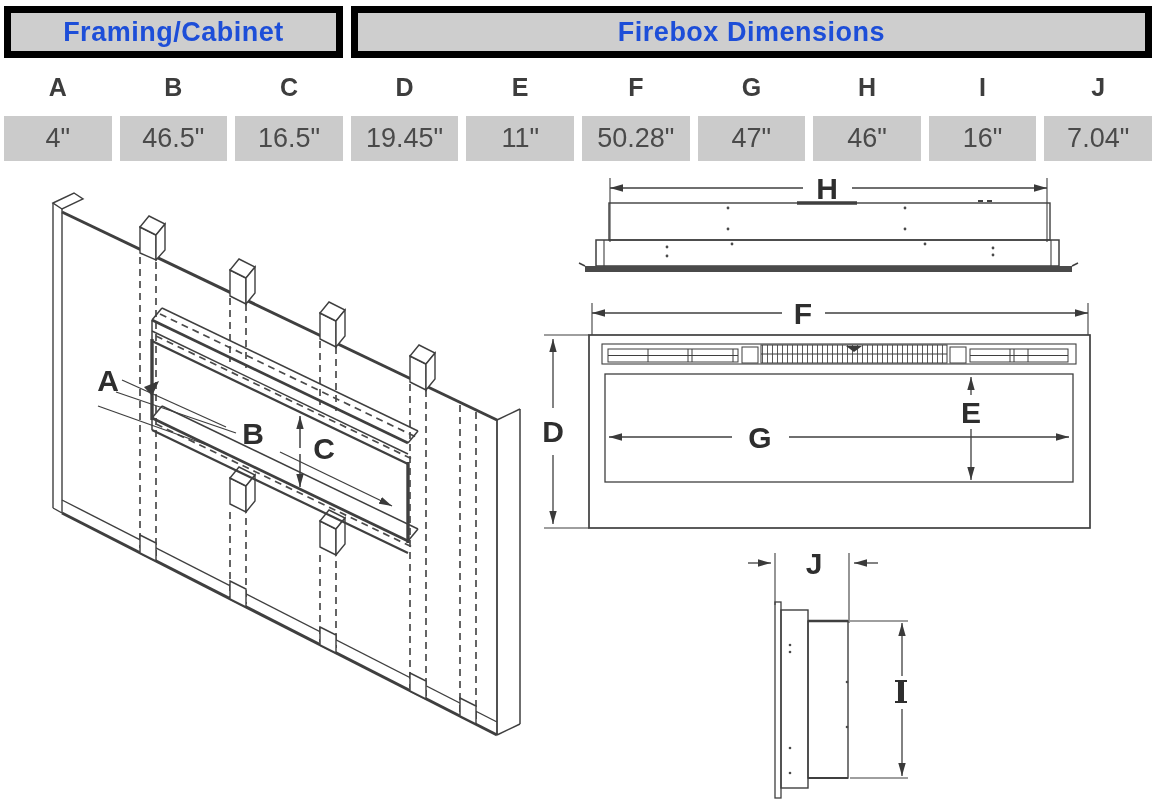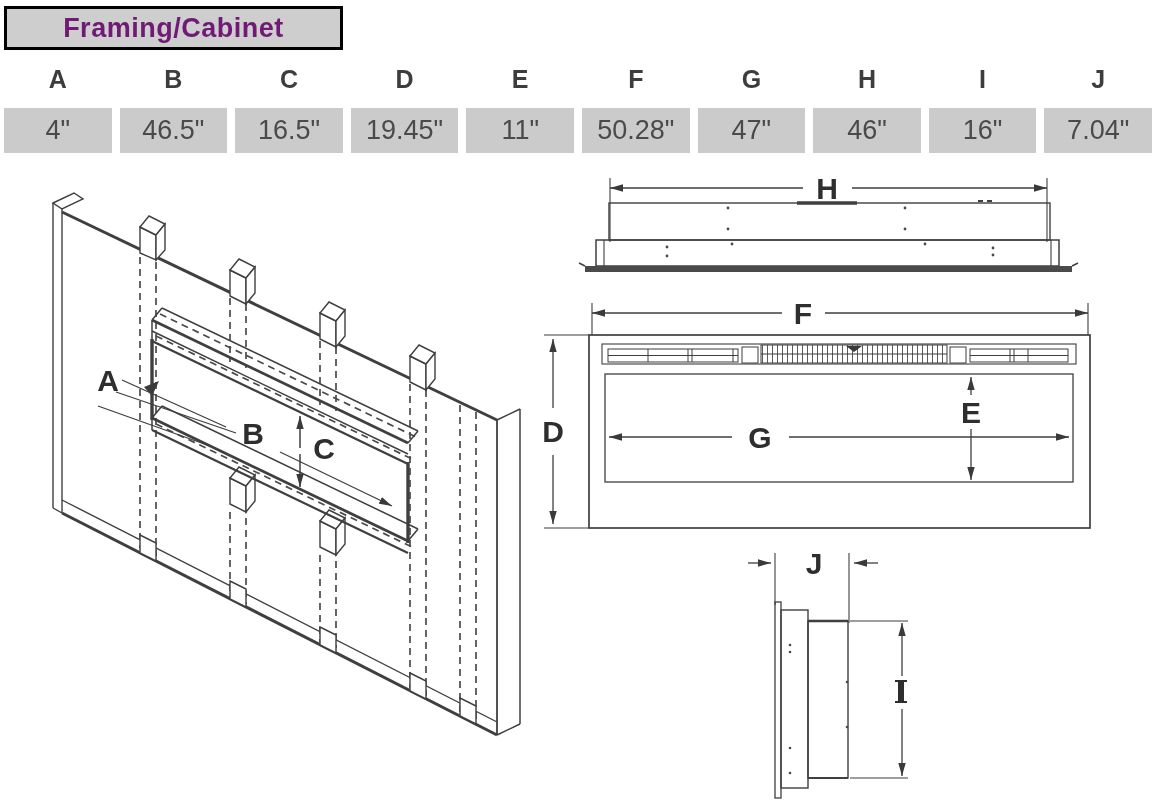--- a/index.html
+++ b/index.html
@@ -2,22 +2,22 @@
 <html><head>
 <meta charset="utf-8">
 <style>
   html,body{margin:0;padding:0;background:#ffffff;}
   #stage{position:relative;width:1156px;height:800px;background:#ffffff;overflow:hidden;
          font-family:"Liberation Sans",sans-serif;}
 
   
   .spec-table{position:absolute;left:4px;top:6px;width:1148px;}
   .trow{display:grid;grid-template-columns:repeat(10,1fr);column-gap:8px;}
-  .group{background:#cecece;border:3px solid #000000;height:38px;display:flex;align-items:center;
-         justify-content:center;font-weight:bold;font-size:27px;color:#701a75;letter-spacing:.5px;}
+  .group{background:#cecece;border:7px solid #000000;height:38px;display:flex;align-items:center;
+         justify-content:center;font-weight:bold;font-size:27px;color:#1d4ed8;letter-spacing:.5px;}
   .g3{grid-column:1 / span 3;}
   .g7{grid-column:4 / span 7;}
   .letters{margin-top:6px;}
   .letters .cell{height:46px;display:flex;align-items:center;justify-content:center;
                  font-weight:bold;font-size:25px;color:#3d3d3d;}
   .values{margin-top:6px;}
   .values .cell{background:#cbcbcb;height:45px;display:flex;align-items:center;justify-content:center;
                 font-size:27px;color:#4a4a4a;}
 
   
@@ -31,20 +31,21 @@
   .arrow{fill:#3a3a3a;stroke:none;}
 </style>
 </head>
 <body>
 
 <div id="stage">
 
   <div class="spec-table">
     <div class="trow groups">
       <div class="group g3">Framing/Cabinet</div>
+      <div class="group g7">Firebox Dimensions</div>
     </div>
     <div class="trow letters">
       <div class="cell">A</div>
       <div class="cell">B</div>
       <div class="cell">C</div>
       <div class="cell">D</div>
       <div class="cell">E</div>
       <div class="cell">F</div>
       <div class="cell">G</div>
       <div class="cell">H</div>

